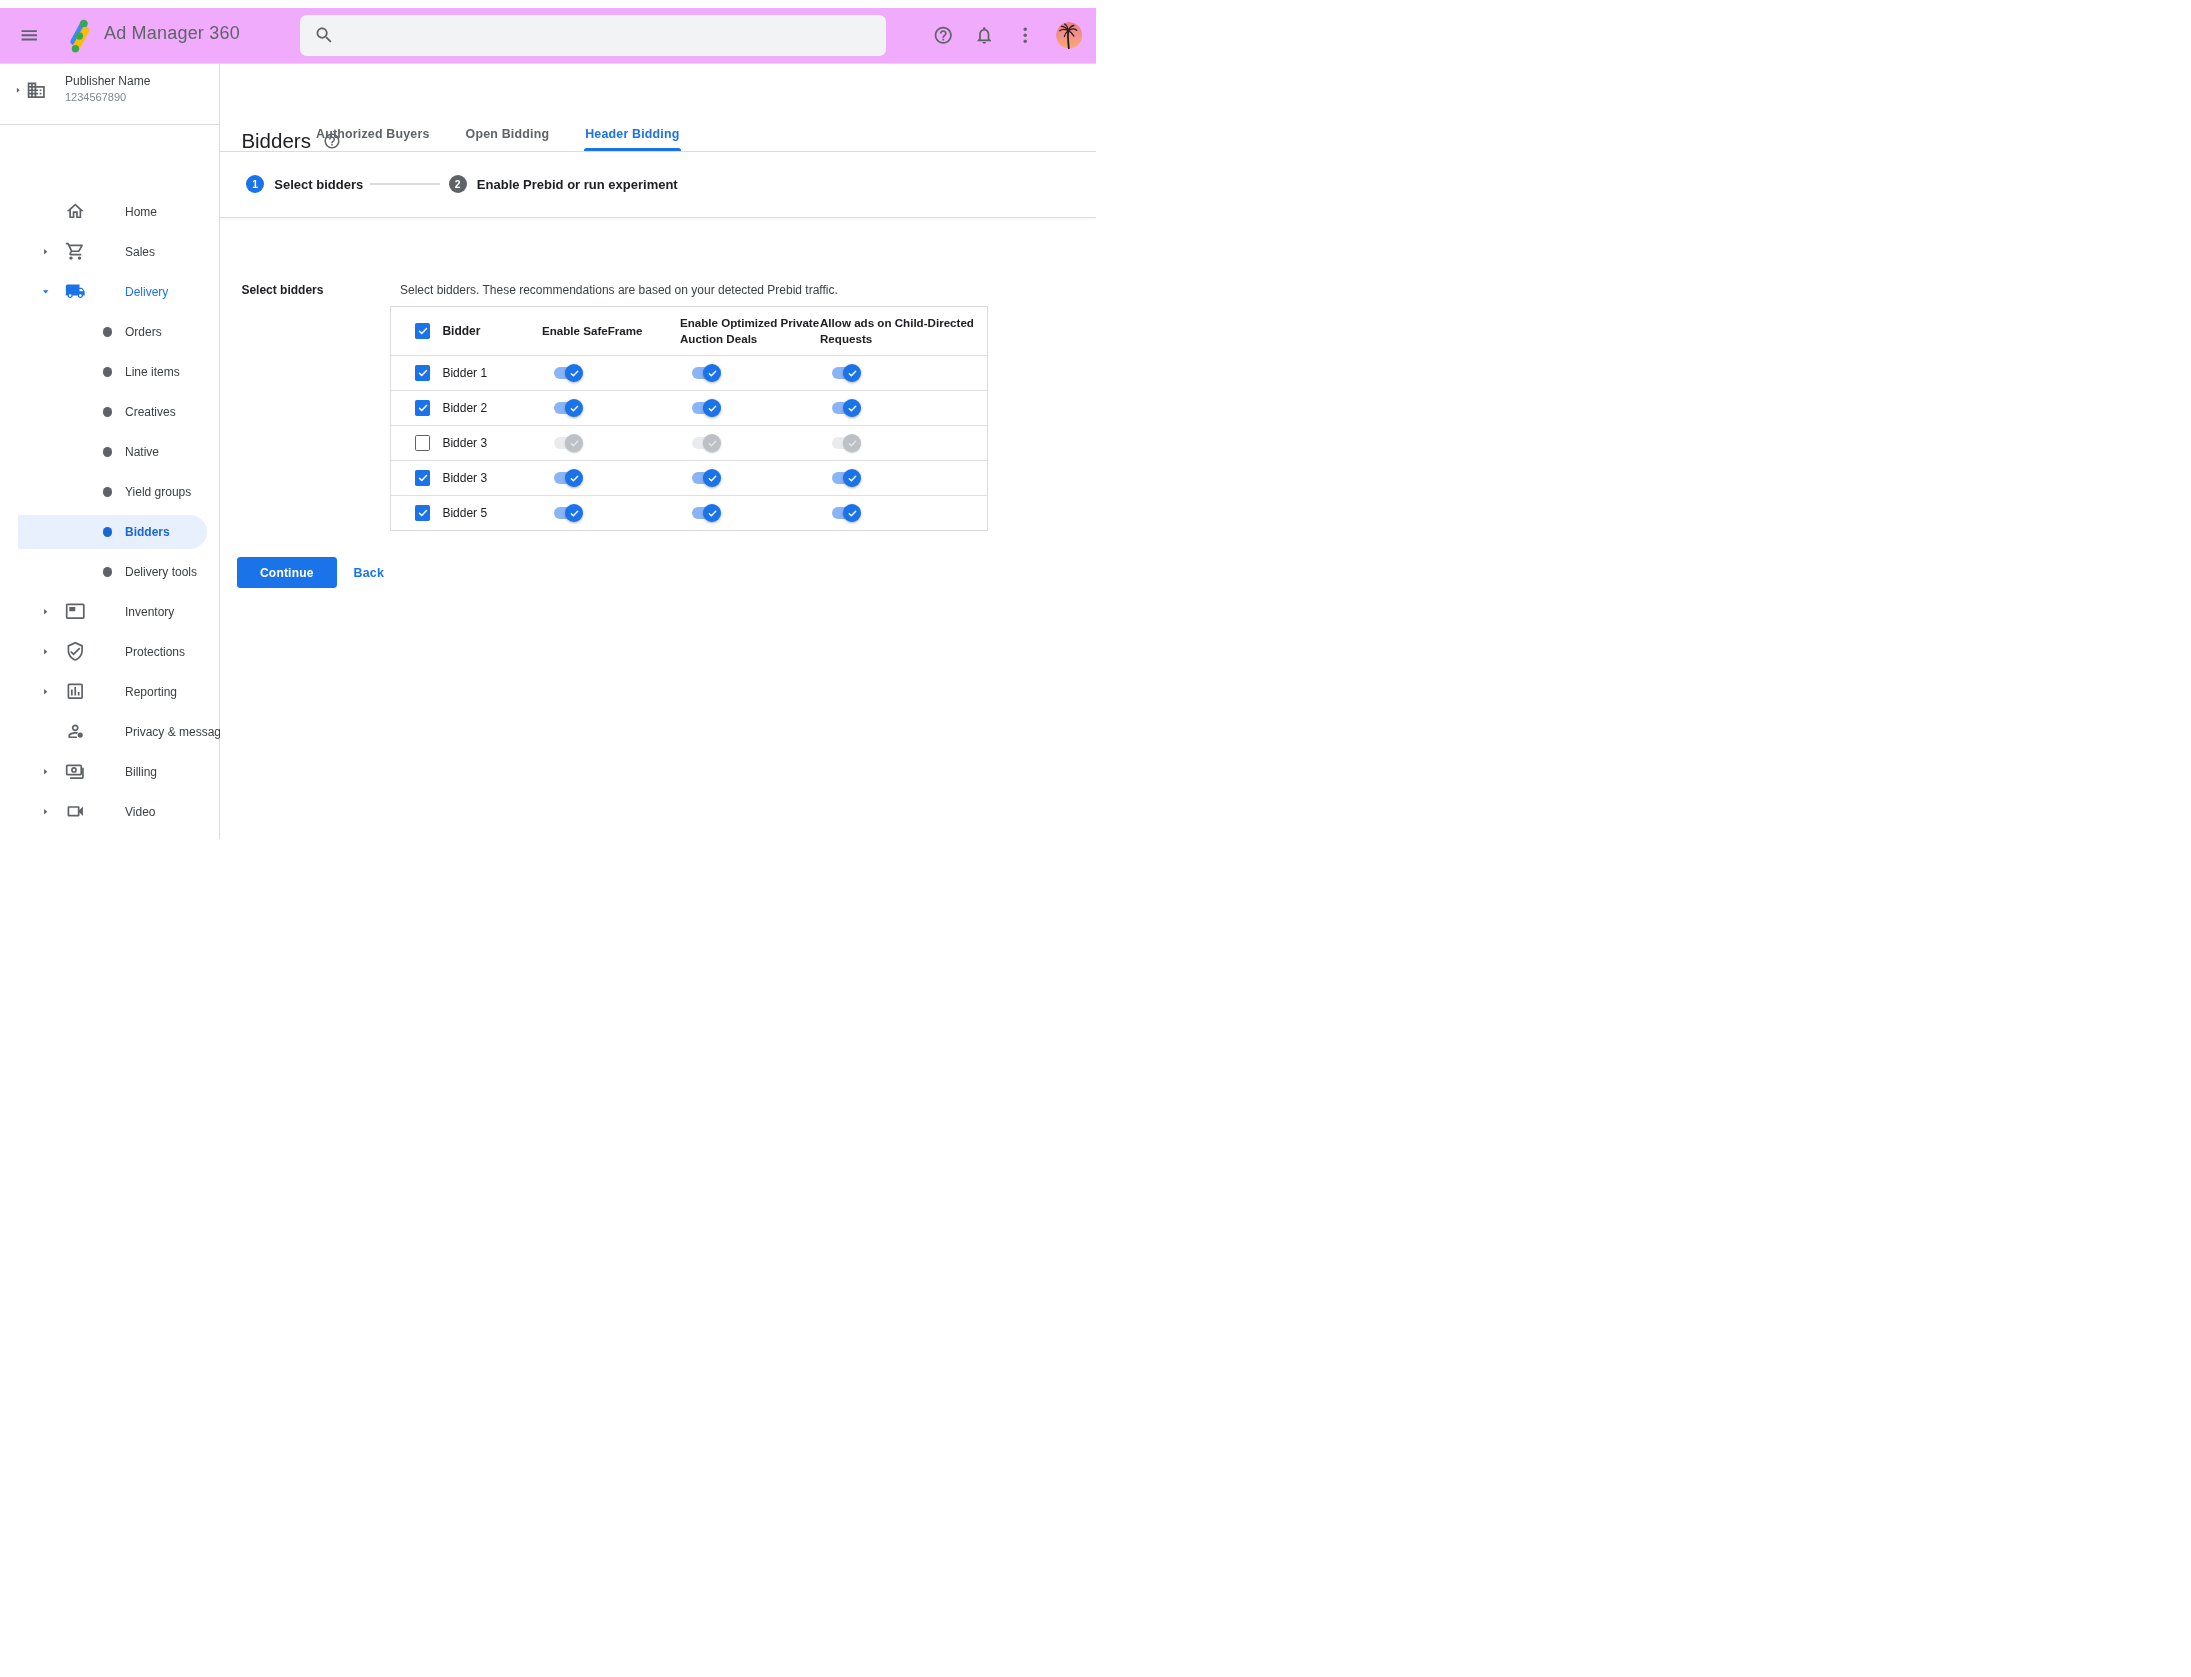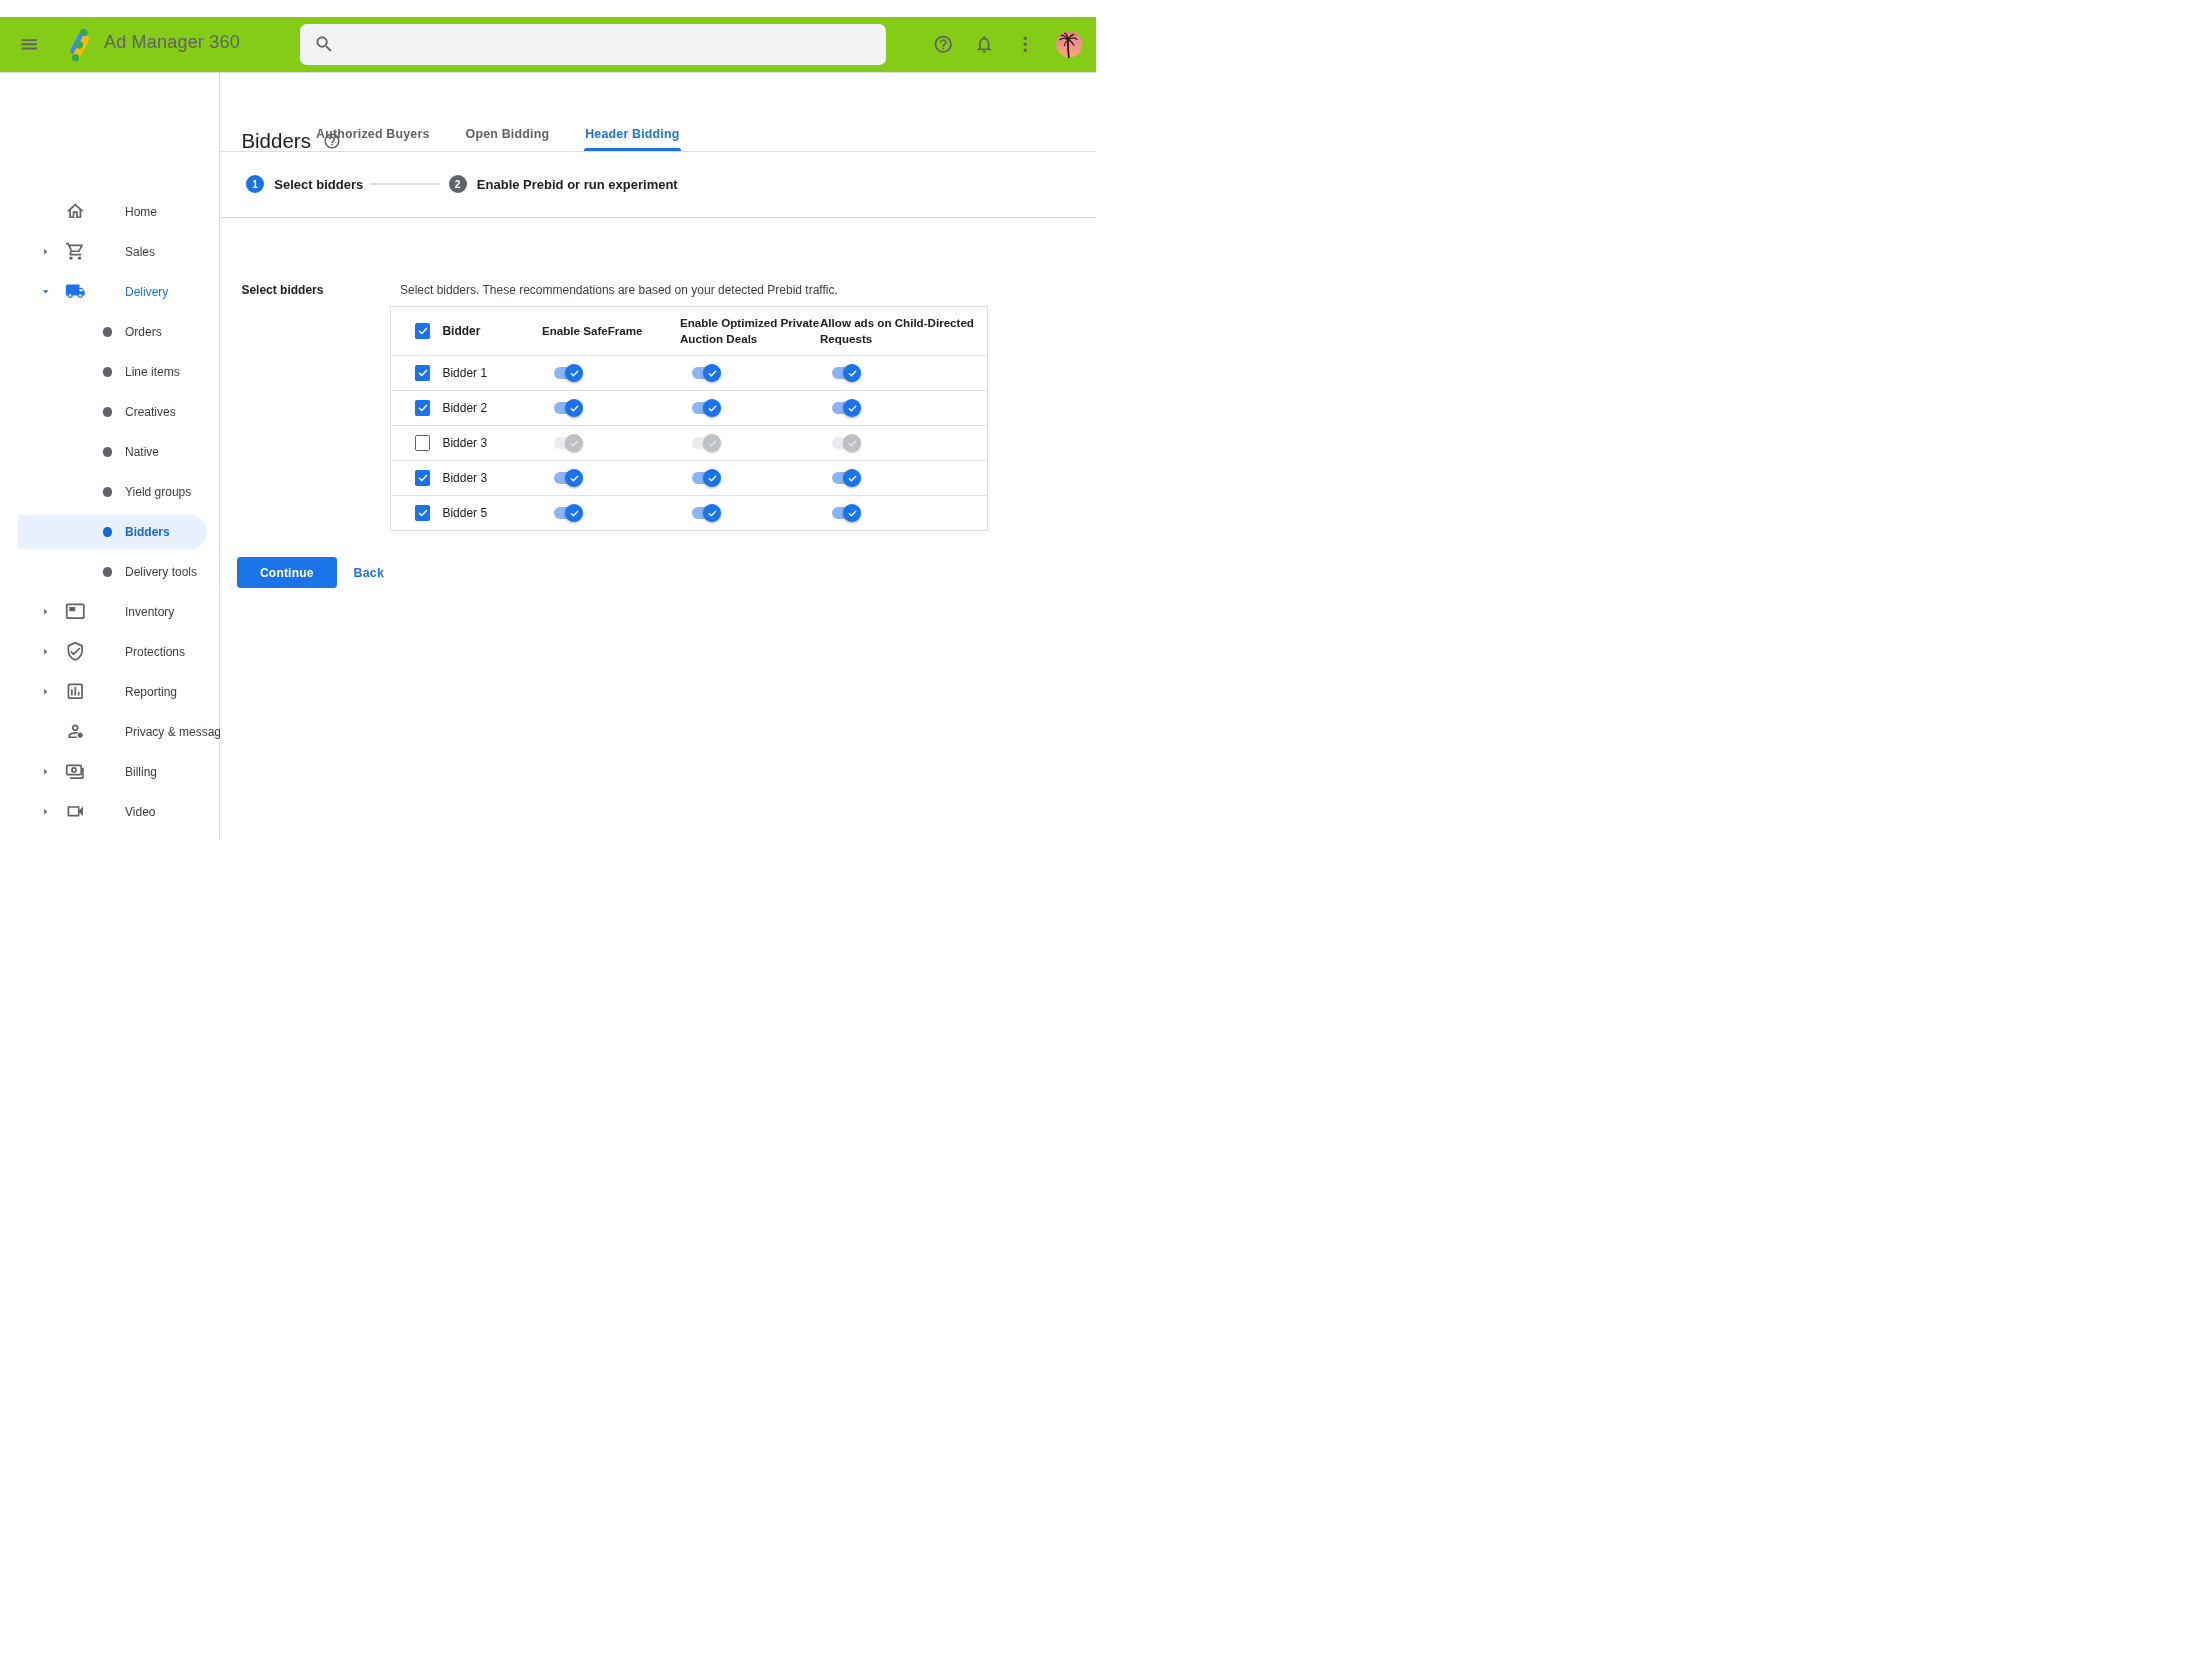--- a/index.html
+++ b/index.html
@@ -3,21 +3,21 @@
 <meta charset="utf-8">
 <style>
   html,body{margin:0;padding:0;background:#fff;}
   body{
     width:1096px;height:839px;position:relative;overflow:hidden;
     font-family:"Liberation Sans","DejaVu Sans",sans-serif;
     color:#202124;-webkit-font-smoothing:antialiased;
   }
   svg{display:block;}
   
-  .topbar{position:absolute;top:17px;left:0;right:0;height:55px;background:#84cc16;border-bottom:0.9px solid #dadce0;z-index:5;}
+  .topbar{position:absolute;top:8px;left:0;right:0;height:55px;background:#f0abfc;border-bottom:0.9px solid #dadce0;z-index:5;}
   .hamburger{position:absolute;left:19px;top:17px;width:20.5px;height:20.5px;color:#5f6368;cursor:pointer;}
   .logo{position:absolute;left:60px;top:8.6px;width:38px;height:38px;}
   .product-name{position:absolute;left:104px;top:15.4px;font-size:18px;color:#5f6368;letter-spacing:0.2px;white-space:nowrap;}
   .searchbar{position:absolute;left:300px;top:6.8px;width:586px;height:41px;background:#f1f3f4;border-radius:6.8px;}
   .searchbar .mag{position:absolute;left:13.7px;top:10.3px;width:20.5px;height:20.5px;color:#5f6368;}
   .searchbar input{position:absolute;left:45px;top:0;right:10.3px;height:41px;border:0;background:transparent;outline:none;font-size:13px;color:#202124;width:calc(100% - 55px);}
   .topbar-right{position:absolute;right:13.7px;top:0;height:55px;display:flex;align-items:center;gap:20.5px;}
   .tb-icon{width:20.5px;height:20.5px;color:#5f6368;cursor:pointer;}
   .avatar{width:26.5px;height:26.5px;border-radius:50%;overflow:hidden;cursor:pointer;}
   
@@ -152,20 +152,34 @@
           <path d="M14.8 10.5 C18.5 8 22.5 8 25 10" stroke-width="1.6"></path>
           <path d="M14.8 10.5 C18 12 20.5 14.5 21.5 17" stroke-width="1.6"></path>
           <path d="M14.8 10.5 C12 12.5 10.5 15 10.2 17.5" stroke-width="1.6"></path>
         </g>
       </svg>
     </span>
   </div>
 </div>
 
 <div class="sidebar">
+  <div class="publisher">
+    <span class="caret">
+      <svg viewBox="0 0 24 24" fill="currentColor">
+          <path d="M8 5l8 7-8 7z"></path>
+        </svg>
+    </span>
+    <span class="bld">
+      <svg viewBox="0 0 24 24" fill="currentColor">
+          <path d="M12 7V3H2v18h20V7H12zM6 19H4v-2h2v2zm0-4H4v-2h2v2zm0-4H4V9h2v2zm0-4H4V5h2v2zm4 12H8v-2h2v2zm0-4H8v-2h2v2zm0-4H8V9h2v2zm0-4H8V5h2v2zm10 12h-8v-2h2v-2h-2v-2h2v-2h-2V9h8v10zm-2-8h-2v2h2v-2zm0 4h-2v2h2v-2z"></path>
+        </svg>
+    </span>
+    <div class="pub-name">Publisher Name</div>
+    <div class="pub-id">1234567890</div>
+  </div>
   <div class="nav">
       <div class="nav-row">
         <span class="nav-icon">
           <svg viewBox="0 0 24 24" fill="currentColor">
             <path d="M12 5.69l5 4.5V18h-2v-6H9v6H7v-7.81l5-4.5M12 3L2 12h3v8h6v-6h2v6h6v-8h3L12 3z"></path>
           </svg>
         </span>
         <span class="nav-label">Home</span>
       </div>
       <div class="nav-row">

